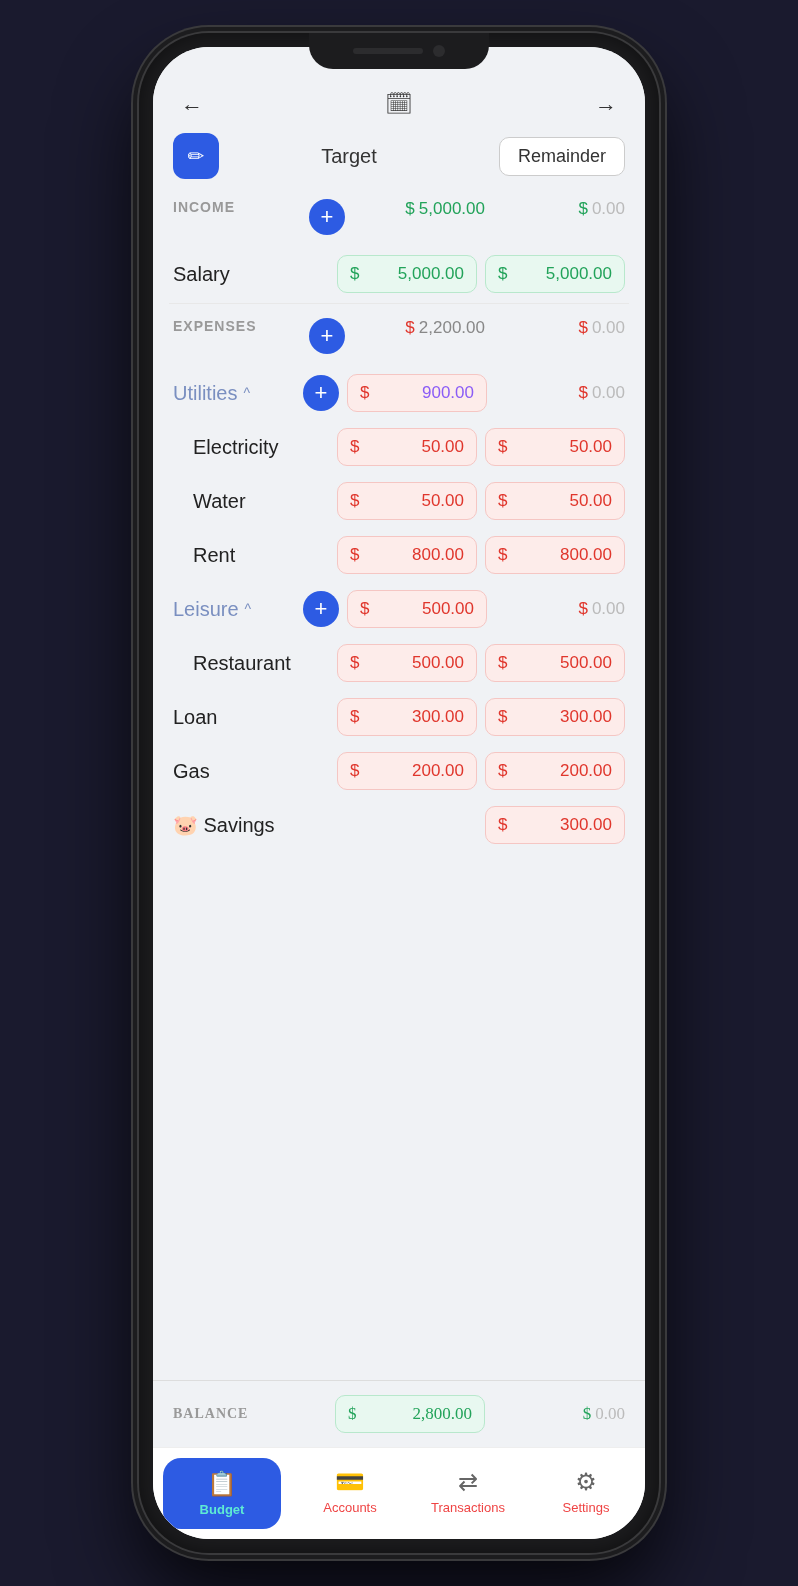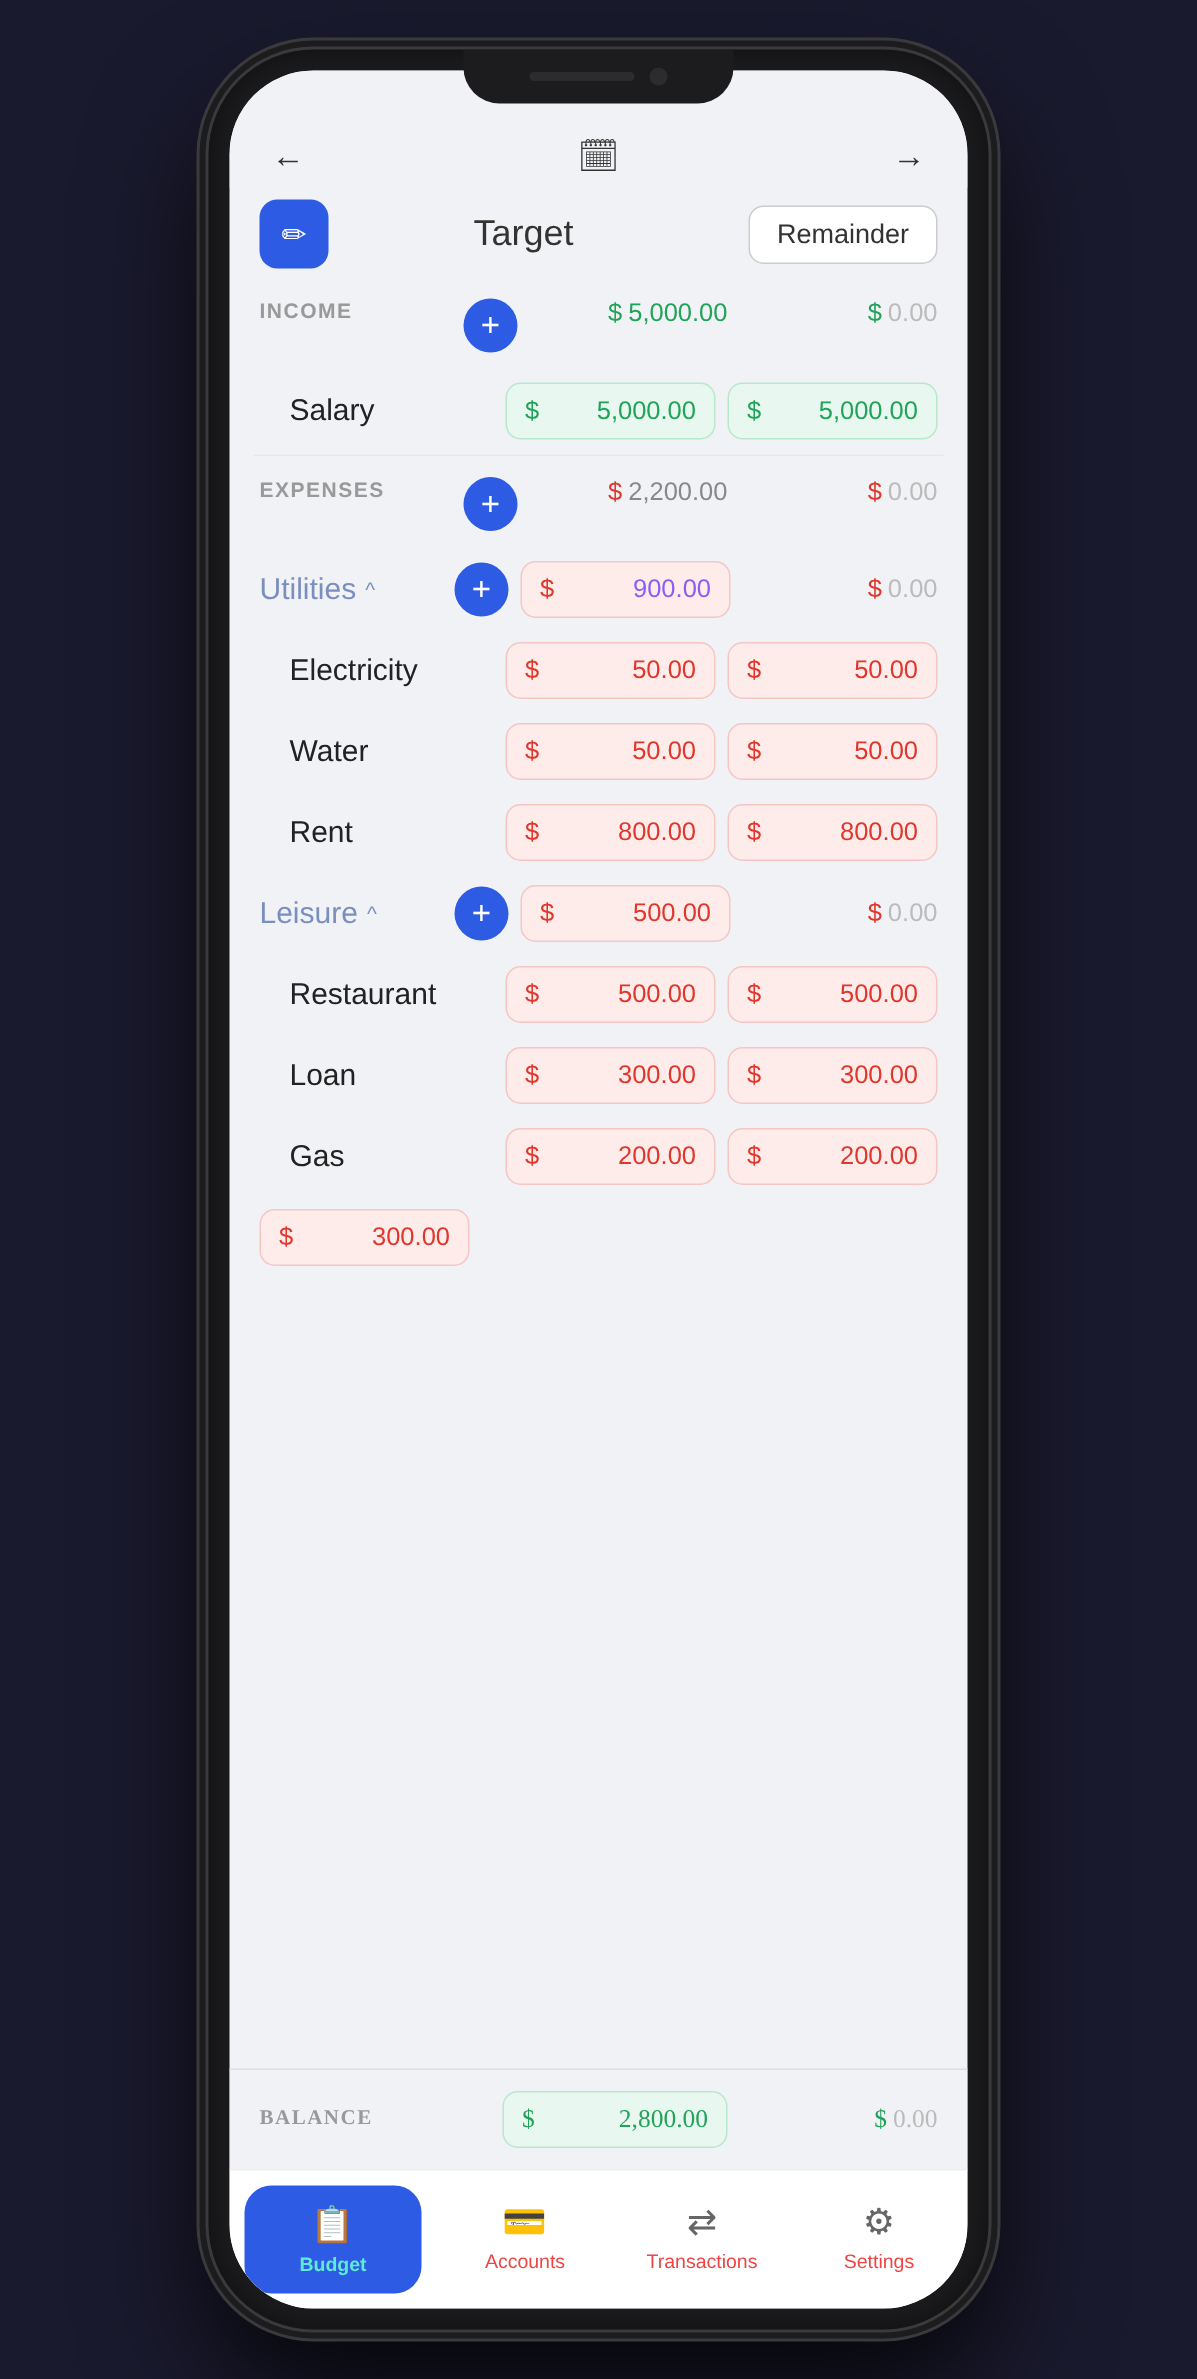--- a/index.html
+++ b/index.html
@@ -106,21 +106,21 @@
       border-radius: 12px;
       display: flex;
       align-items: center;
       justify-content: center;
       color: white;
       font-size: 20px;
     }
     .header-target {
       flex: 1;
       text-align: center;
-      font-size: 24px;
+      font-size: 20px;
       color: #333;
       font-weight: 400;
     }
     .remainder-btn {
       border: 1.5px solid #ccc;
       border-radius: 10px;
       padding: 8px 18px;
       font-size: 18px;
       color: #333;
       background: white;
@@ -205,21 +205,20 @@
       display: flex;
       align-items: center;
       padding: 8px 4px;
       gap: 8px;
     }
     .row-label {
       flex: 1;
       font-size: 20px;
       color: #222;
       font-weight: 400;
-      margin-left: 20px;
     }
     .row-label-sub {
       flex: 1;
       font-size: 20px;
       color: #222;
       font-weight: 400;
       padding-left: 20px;
     }
     .row-label-category {
       flex: 1;
@@ -459,20 +458,24 @@
             <span class="dollar dollar-red">$</span>
             <span class="value" style="color:#e0362c;">200.00</span>
           </div>
           <div class="input-box input-box-red">
             <span class="dollar dollar-red">$</span>
             <span class="value" style="color:#e0362c;">200.00</span>
           </div>
         </div>
 
         <div class="budget-row">
+          <span class="row-label">
+            <span>🐷</span>
+            <span>Savings</span>
+          </span>
           <div class="input-box" style="border-color:#f5c6c3; background:#fdecea;">
             <span class="dollar dollar-red">$</span>
             <span class="value" style="color:#e0362c;">300.00</span>
           </div>
         </div>
 
         <div style="height: 30px;"></div>
       </div>
 
       <div class="balance-section">

